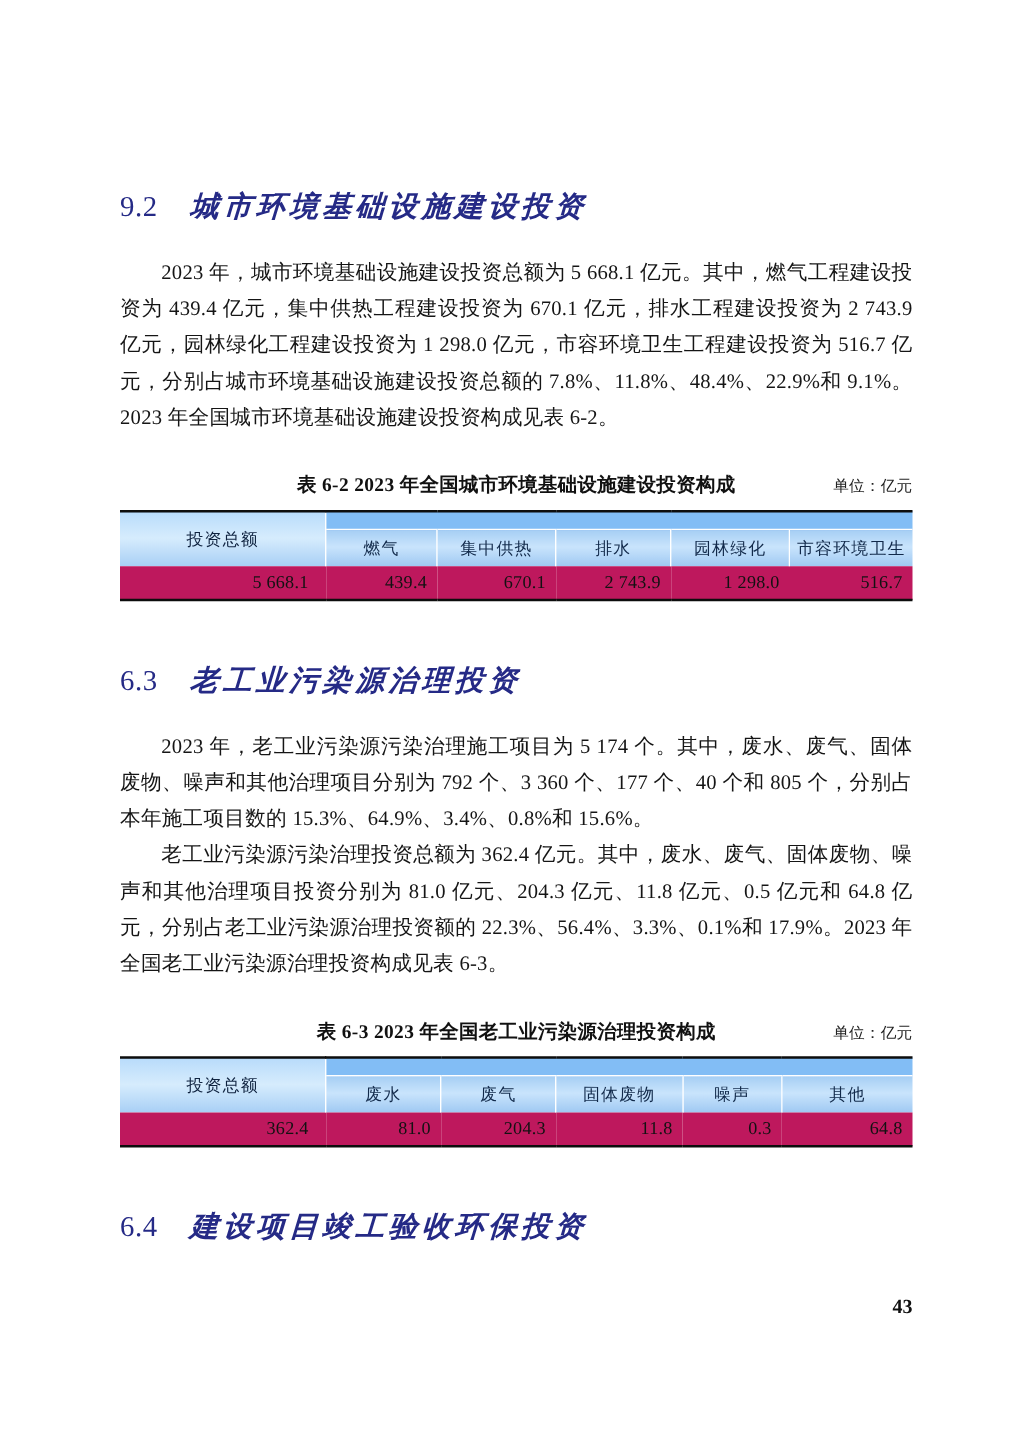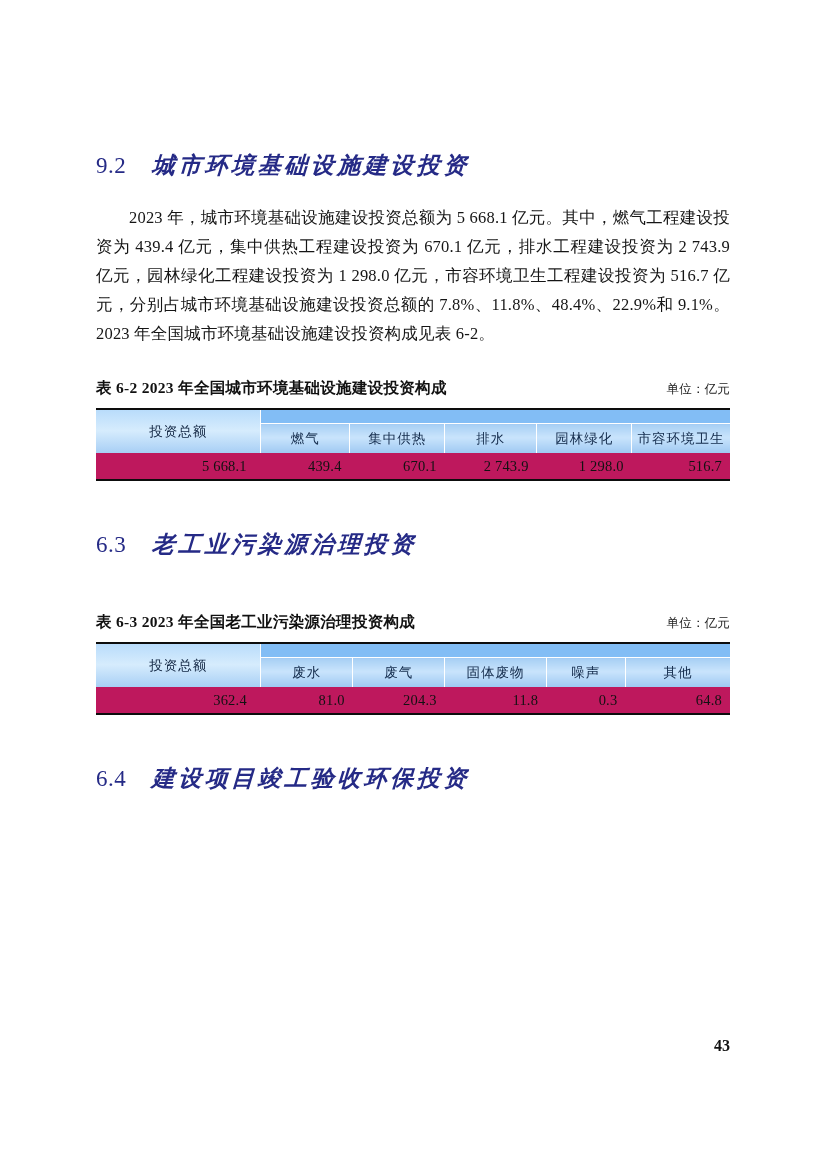--- a/index.html
+++ b/index.html
@@ -74,21 +74,21 @@
 
   
   .table-caption-row {
     position: relative;
     height: 26px;
   }
   .table-caption {
     position: absolute;
     left: 0;
     right: 0;
-    text-align: left;
+    text-align: center;
     font-family: "Liberation Serif", "DejaVu Serif", serif;
     font-size: 15.5px;
     font-weight: 700;
     color: #111;
     letter-spacing: 0.3px;
   }
   .table-unit {
     position: absolute;
     right: 0;
     top: 3px;
@@ -224,20 +224,22 @@
 
     <div class="sp-after-table"></div>
 
     <div class="section-heading">
       <span class="section-num">6.3</span>
       <span class="section-title">老工业污染源治理投资</span>
     </div>
 
     <div class="sp-after-h"></div>
 
+    <p class="para">2023 年，老工业污染源污染治理施工项目为 5 174 个。其中，废水、废气、固体废物、噪声和其他治理项目分别为 792 个、3 360 个、177 个、40 个和 805 个，分别占本年施工项目数的 15.3%、64.9%、3.4%、0.8%和 15.6%。</p>
+    <p class="para">老工业污染源污染治理投资总额为 362.4 亿元。其中，废水、废气、固体废物、噪声和其他治理项目投资分别为 81.0 亿元、204.3 亿元、11.8 亿元、0.5 亿元和 64.8 亿元，分别占老工业污染源治理投资额的 22.3%、56.4%、3.3%、0.1%和 17.9%。2023 年全国老工业污染源治理投资构成见表 6-3。</p>
 
     <div class="sp-before-cap"></div>
 
     <div class="table-caption-row">
       <div class="table-caption">表 6-3   2023 年全国老工业污染源治理投资构成</div>
       <div class="table-unit">单位：亿元</div>
     </div>
 
     <table class="data-table">
       <colgroup>

